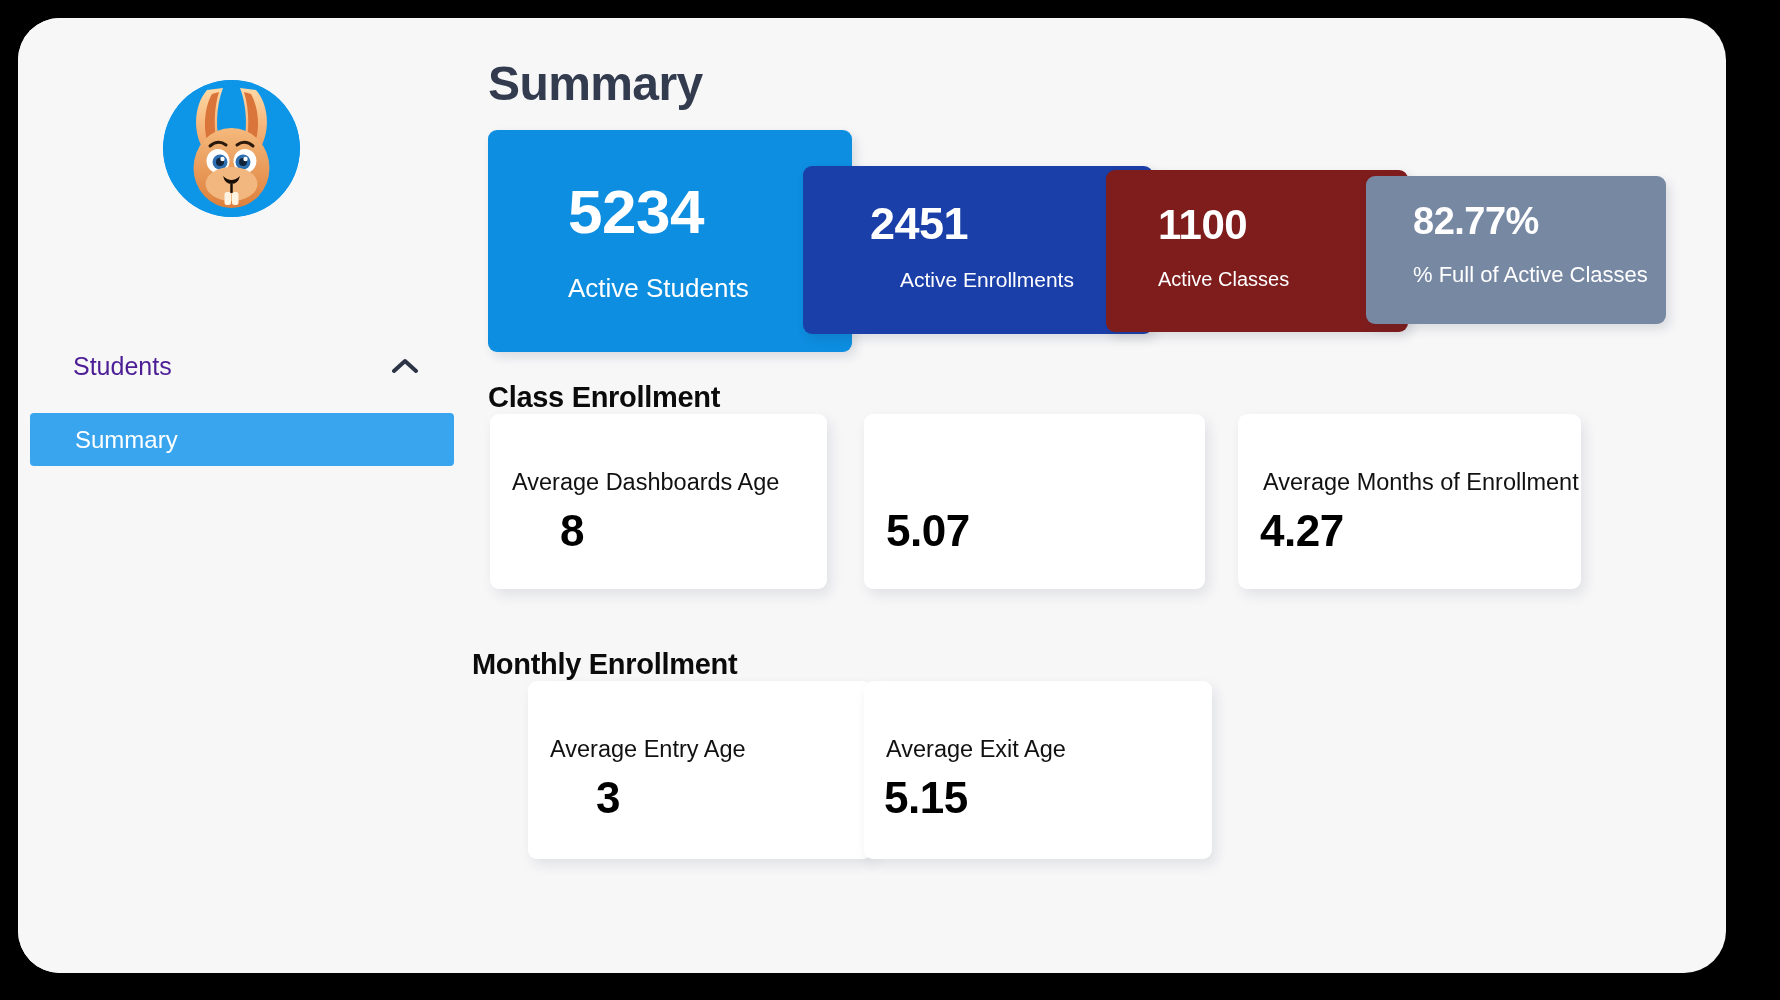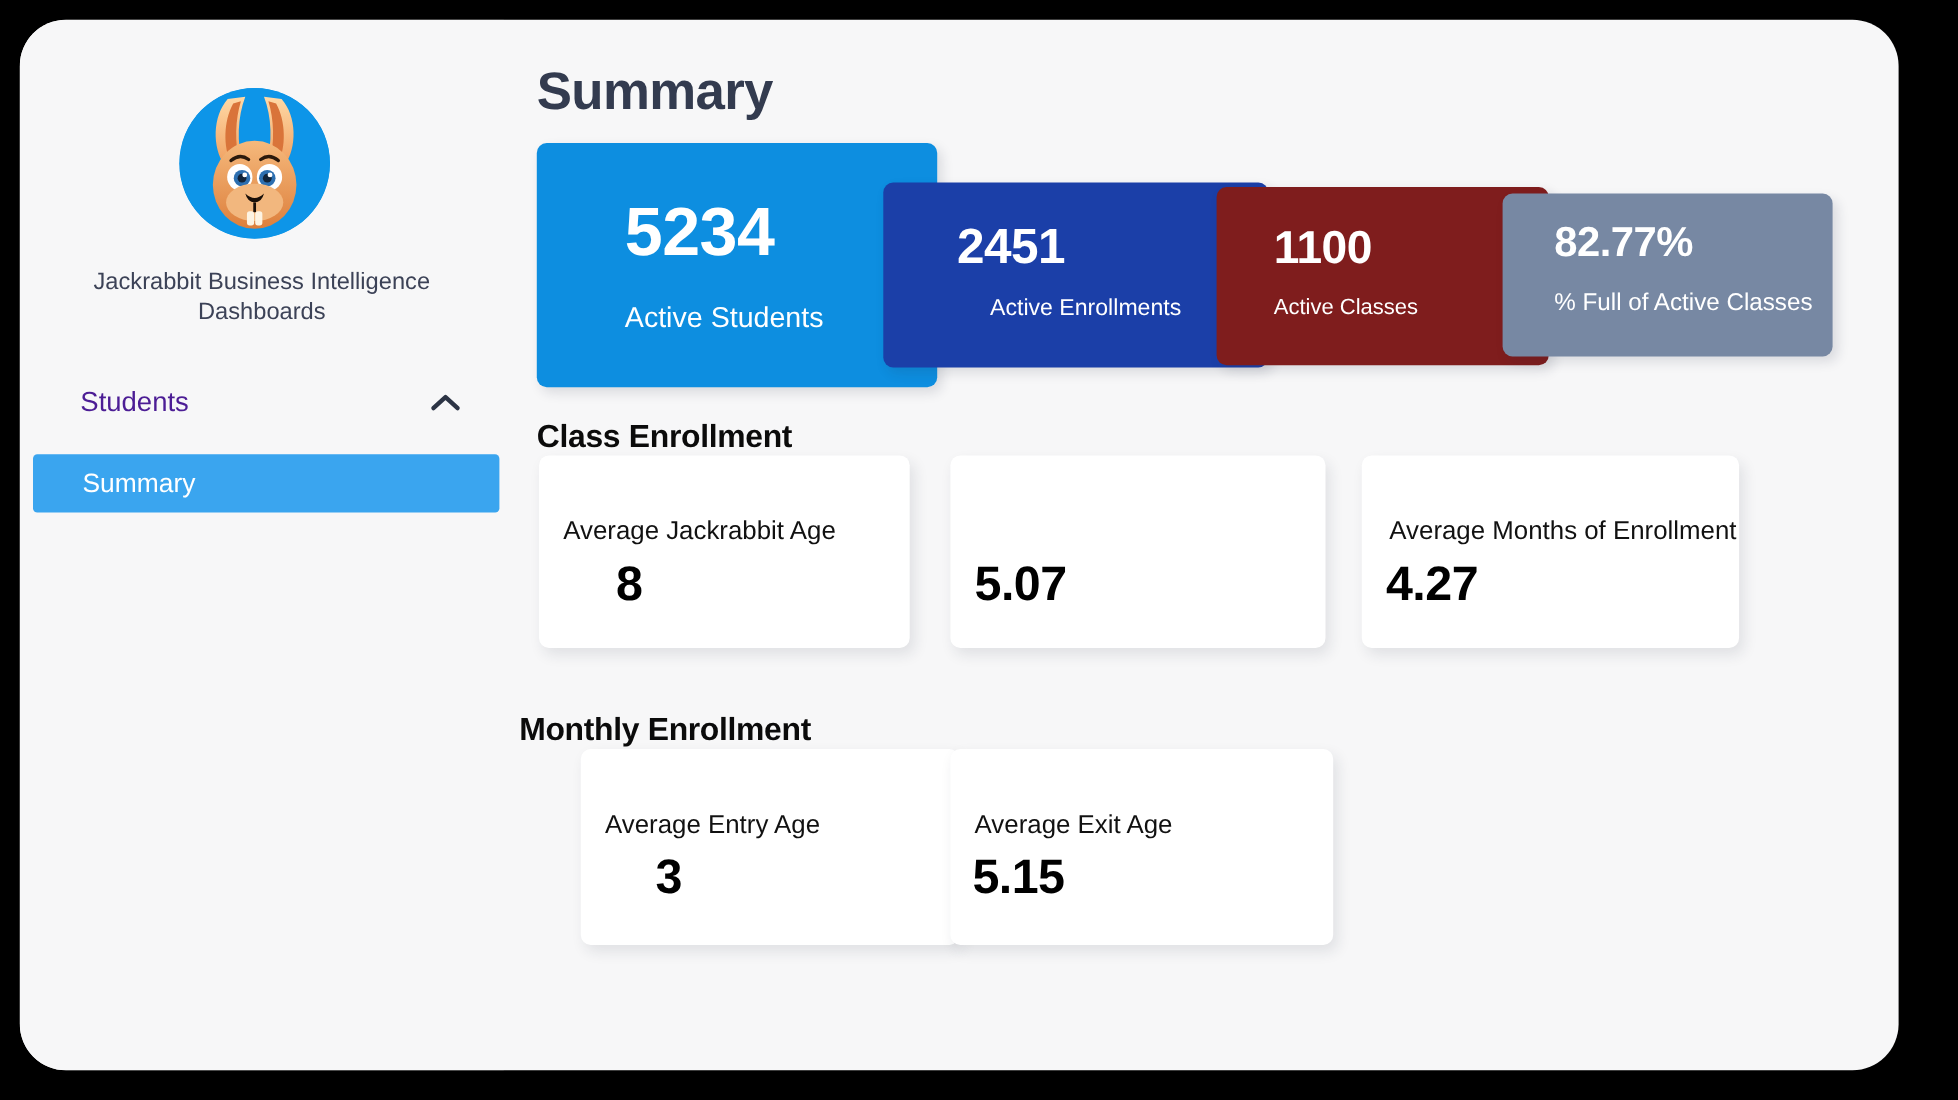--- a/index.html
+++ b/index.html
@@ -265,21 +265,20 @@
         <circle cx="82.5" cy="79" r="2.2" fill="#ffffff"></circle>
 
         <ellipse cx="68.5" cy="104" rx="26" ry="17" fill="#f2b77e"></ellipse>
         <path d="M60 96 q8.5 8 17 0 q-2 8 -8.5 8 q-6.5 0 -8.5 -8 Z" fill="#1a0f08"></path>
         <path d="M68.5 104 L68.5 113" stroke="#1a0f08" stroke-width="2.5"></path>
         <rect x="61.5" y="112" width="6.5" height="13" rx="2.5" fill="#fdf3e2"></rect>
         <rect x="69" y="112" width="6.5" height="13" rx="2.5" fill="#fdf3e2"></rect>
       </svg>
     </div>
 
-    <div class="brand-title">Jackrabbit Business Intelligence Dashboards</div>
 
     <div class="nav-group-header">
       <span class="nav-group-label">Students</span>
       <span class="chev">
         <svg width="26" height="16" viewBox="0 0 26 16" xmlns="http://www.w3.org/2000/svg">
           <path d="M2 13 L13 3 L24 13" stroke="#2c3445" stroke-width="4" fill="none" stroke-linecap="round" stroke-linejoin="round"></path>
         </svg>
       </span>
     </div>
 
@@ -307,21 +306,21 @@
       </div>
       <div class="kpi-card" id="kpi-3" style="background: rgb(119, 136, 163);">
         <div class="kpi-value">82.77%</div>
         <div class="kpi-label">% Full of Active Classes</div>
       </div>
     </div>
 
     <div class="section-title" id="sec-title-0">Class Enrollment</div>
 
     <div class="metric-card" id="ce-0">
-      <div class="metric-label">Average Jackrabbit Age</div>
+      <div class="metric-label">Average Dashboards Age</div>
       <div class="metric-value">8</div>
     </div>
     <div class="metric-card" id="ce-1">
       <div class="metric-value">5.07</div>
     </div>
     <div class="metric-card" id="ce-2">
       <div class="metric-label">Average Months of Enrollment</div>
       <div class="metric-value">4.27</div>
     </div>
 

